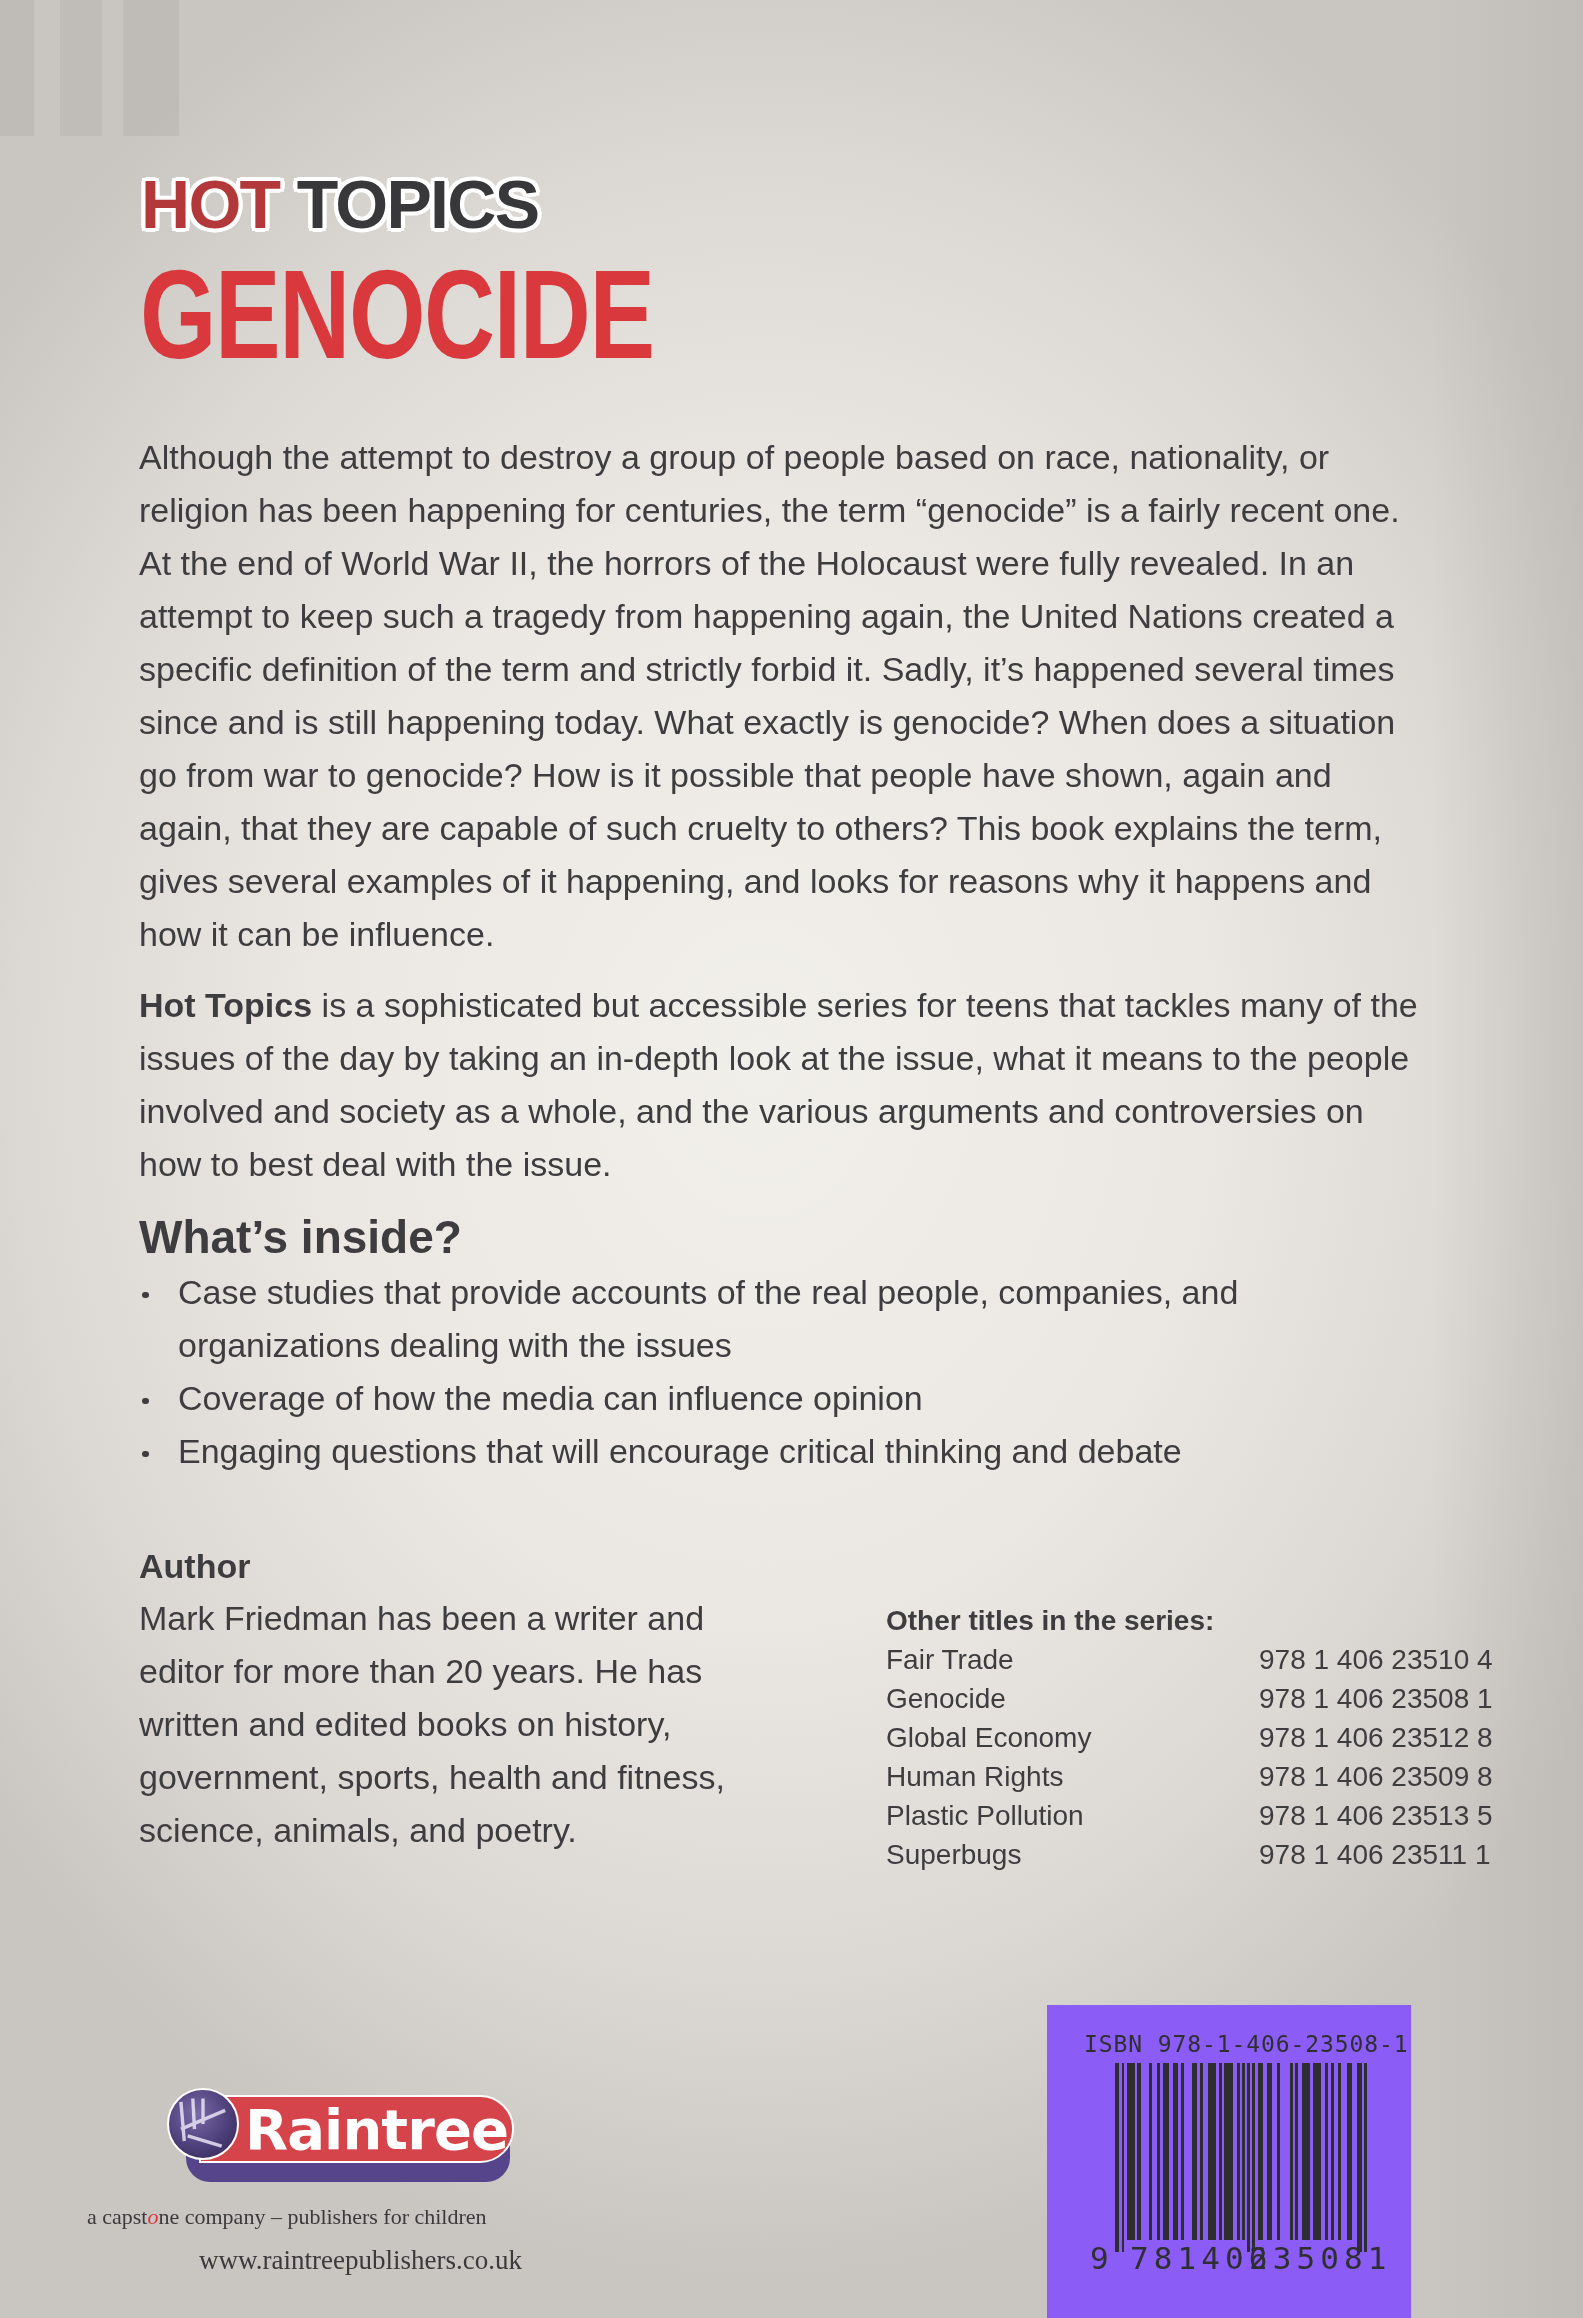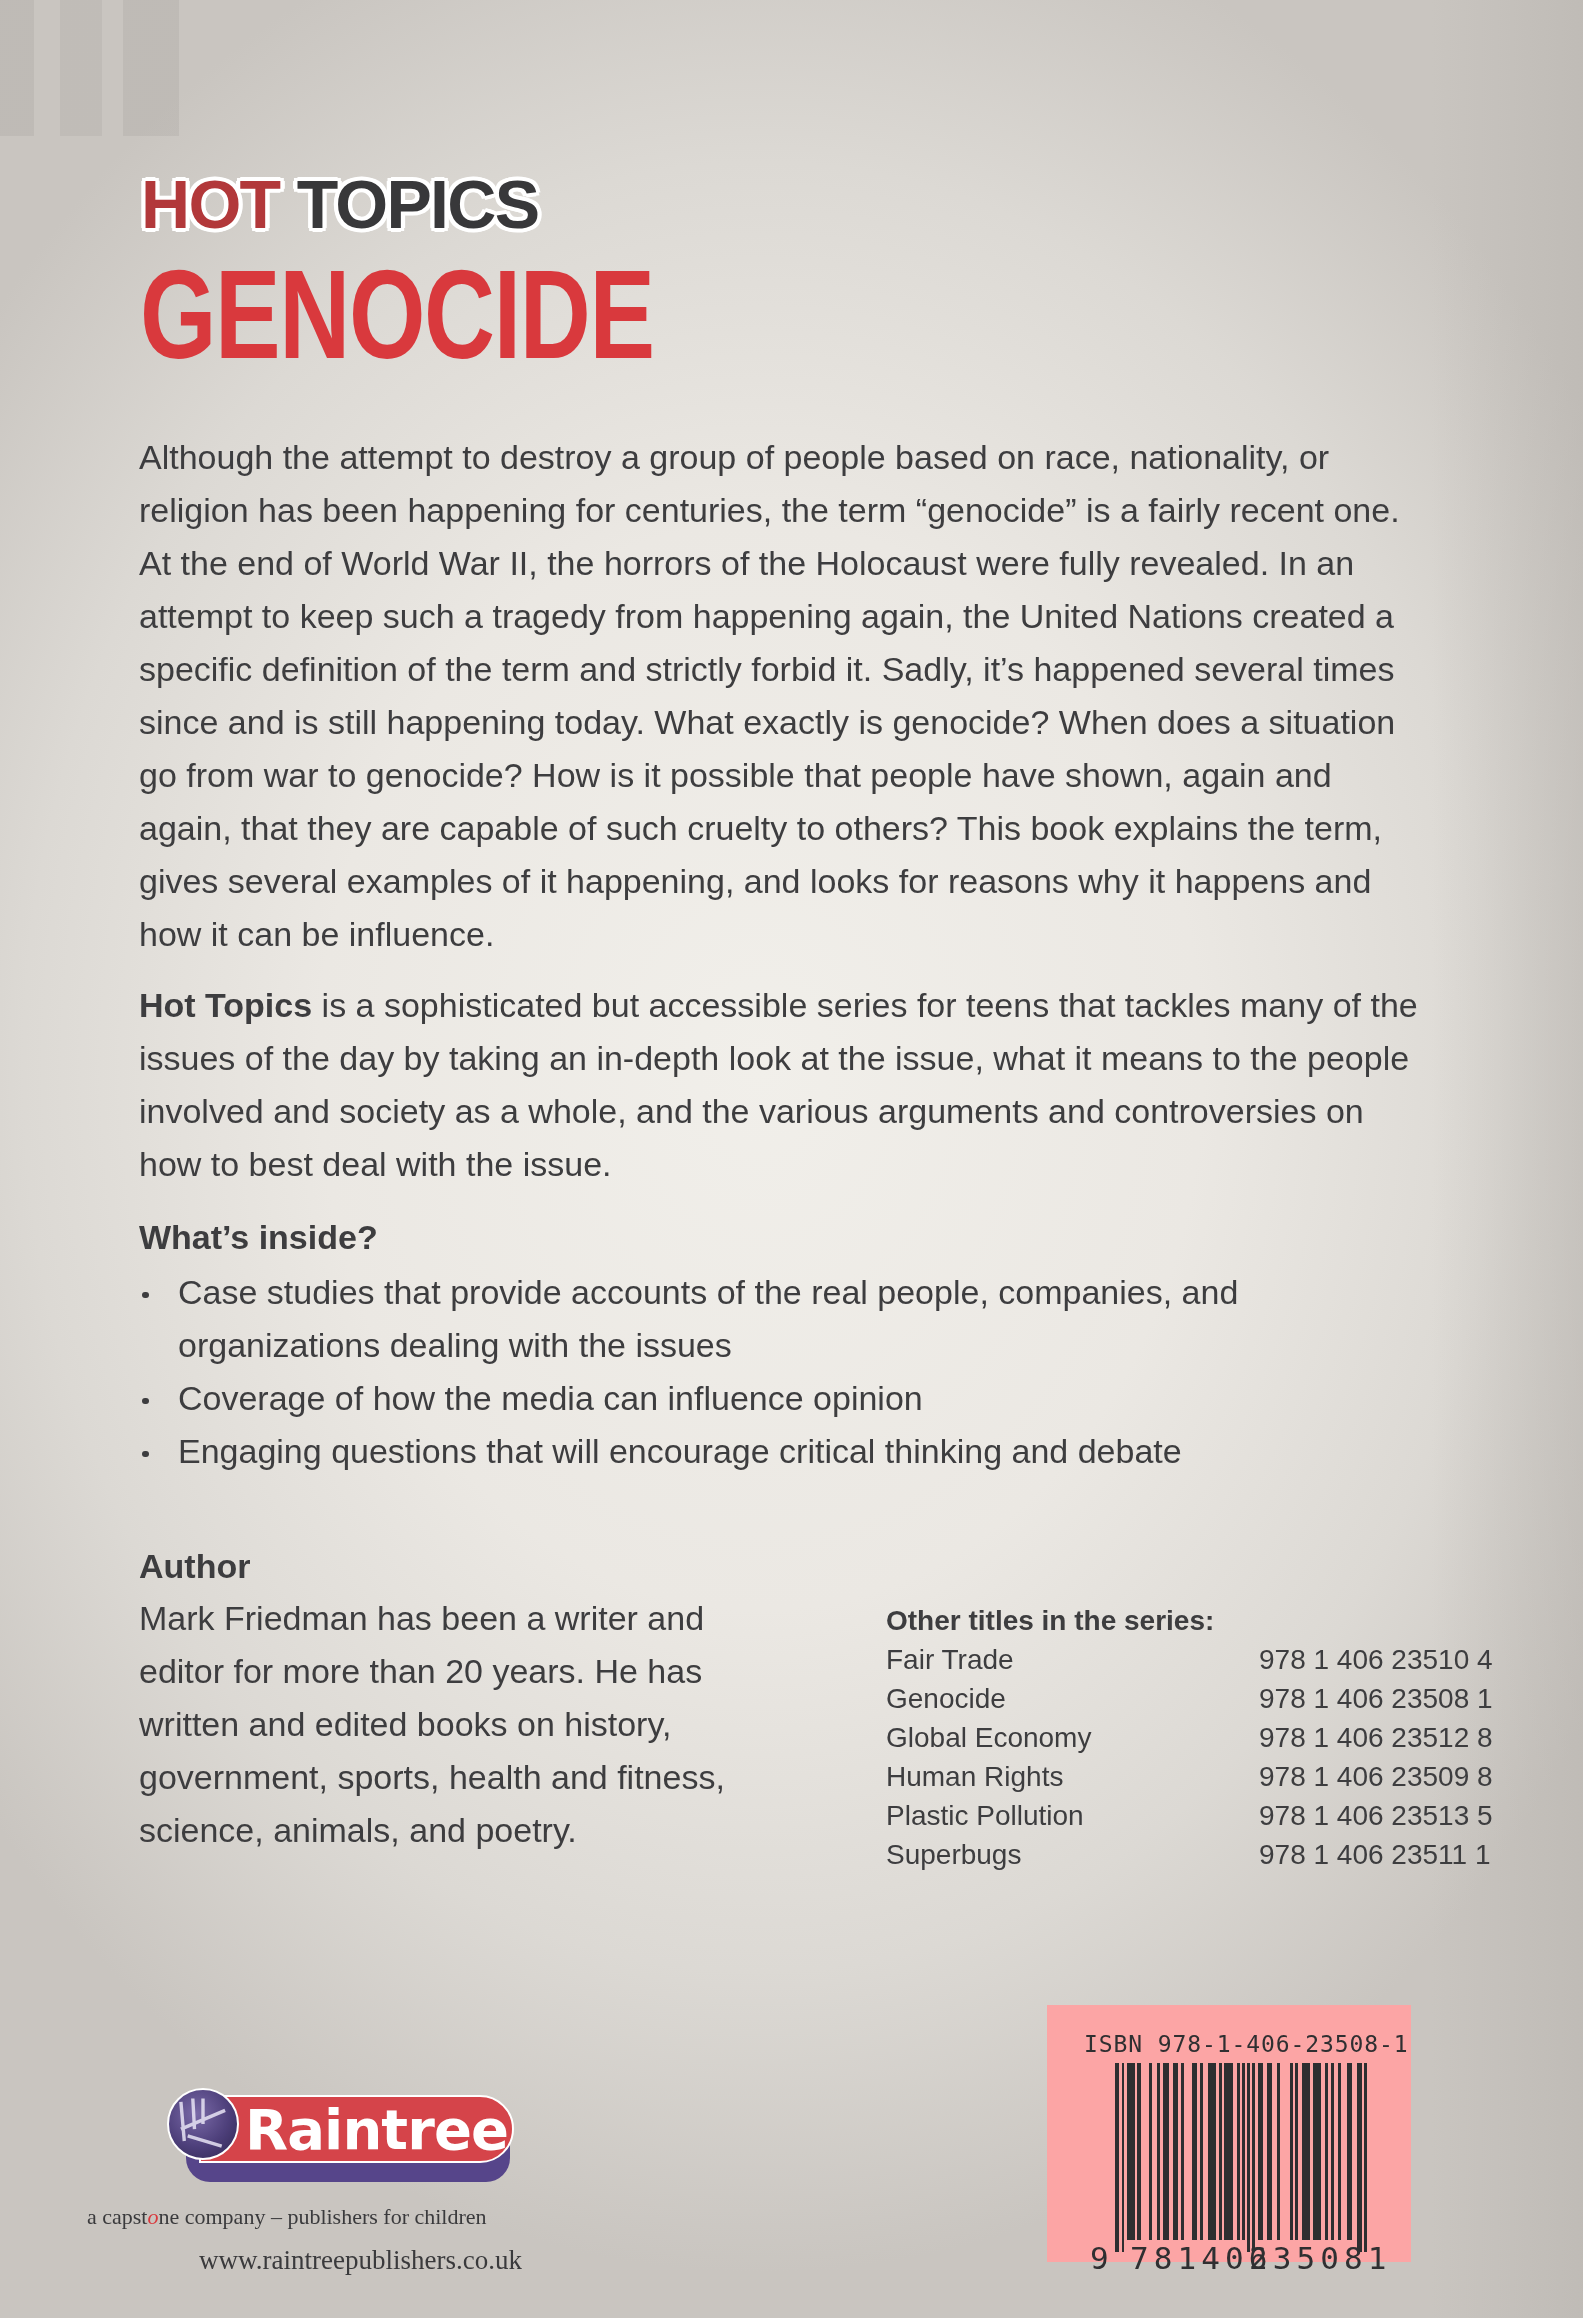--- a/index.html
+++ b/index.html
@@ -49,42 +49,42 @@
       position: absolute; left: 139px; width: 1362px;
       font-size: 34px; line-height: 53px; color: #3d3d3f;
     }
     .p1 { top: 431px; }
     .p2 { top: 979px; }
     .p2 b { font-weight: 700; }
     .line { display: block; white-space: nowrap; }
 
     .inside-heading {
       position: absolute; left: 139px; top: 1211px;
-      font-size: 34px; font-weight: 700; color: #3d3d3f; line-height: 53px;
+      font-size: 46px; font-weight: 700; color: #3d3d3f; line-height: 53px;
     }
     .bullets { position: absolute; left: 139px; top: 1266px; list-style: none; margin: 0; padding: 0; }
     .bullets li { position: relative; padding-left: 39px; font-size: 34px; line-height: 53px; white-space: nowrap; }
     .bullets li .dot {
       position: absolute; left: 3.4px; top: 25.5px; width: 6.8px; height: 6.8px; border-radius: 50%; background: #3d3d3f;
     }
 
     .author-heading {
       position: absolute; left: 139px; top: 1540px;
       font-size: 34px; font-weight: 700; line-height: 53px;
     }
     .author-bio { position: absolute; left: 139px; top: 1592px; font-size: 34px; line-height: 53px; }
 
     .others { position: absolute; left: 886px; top: 1601px; width: 613px; }
     .others-heading { font-size: 28px; font-weight: 700; line-height: 39px; }
     .others-row { display: flex; justify-content: space-between; font-size: 28px; line-height: 39px; }
     .others-row .isbn { width: 240px; text-align: left; white-space: nowrap; margin-left: 24px; }
 
     .barcode-box {
-      position: absolute; left: 1047px; top: 2005px; width: 364px; height: 257px;
-      background: #fca5a5;
+      position: absolute; left: 1047px; top: 2005px; width: 364px; height: 313px;
+      background: #8b5cf6;
     }
     .isbn-label {
       position: absolute; left: 37px; top: 25.5px;
       font-family: "DejaVu Sans Mono", "Liberation Mono", monospace; font-size: 23px; color: #2f2f31;
       letter-spacing: 0.9px;
     }
     .bars { position: absolute; left: 68px; top: 58px; width: 250px; height: 189px; }
     .bars span { position: absolute; top: 0; height: 177px; background: #2e2e30; }
     .bars span.g { height: 189px; }
     .barcode-digits {

